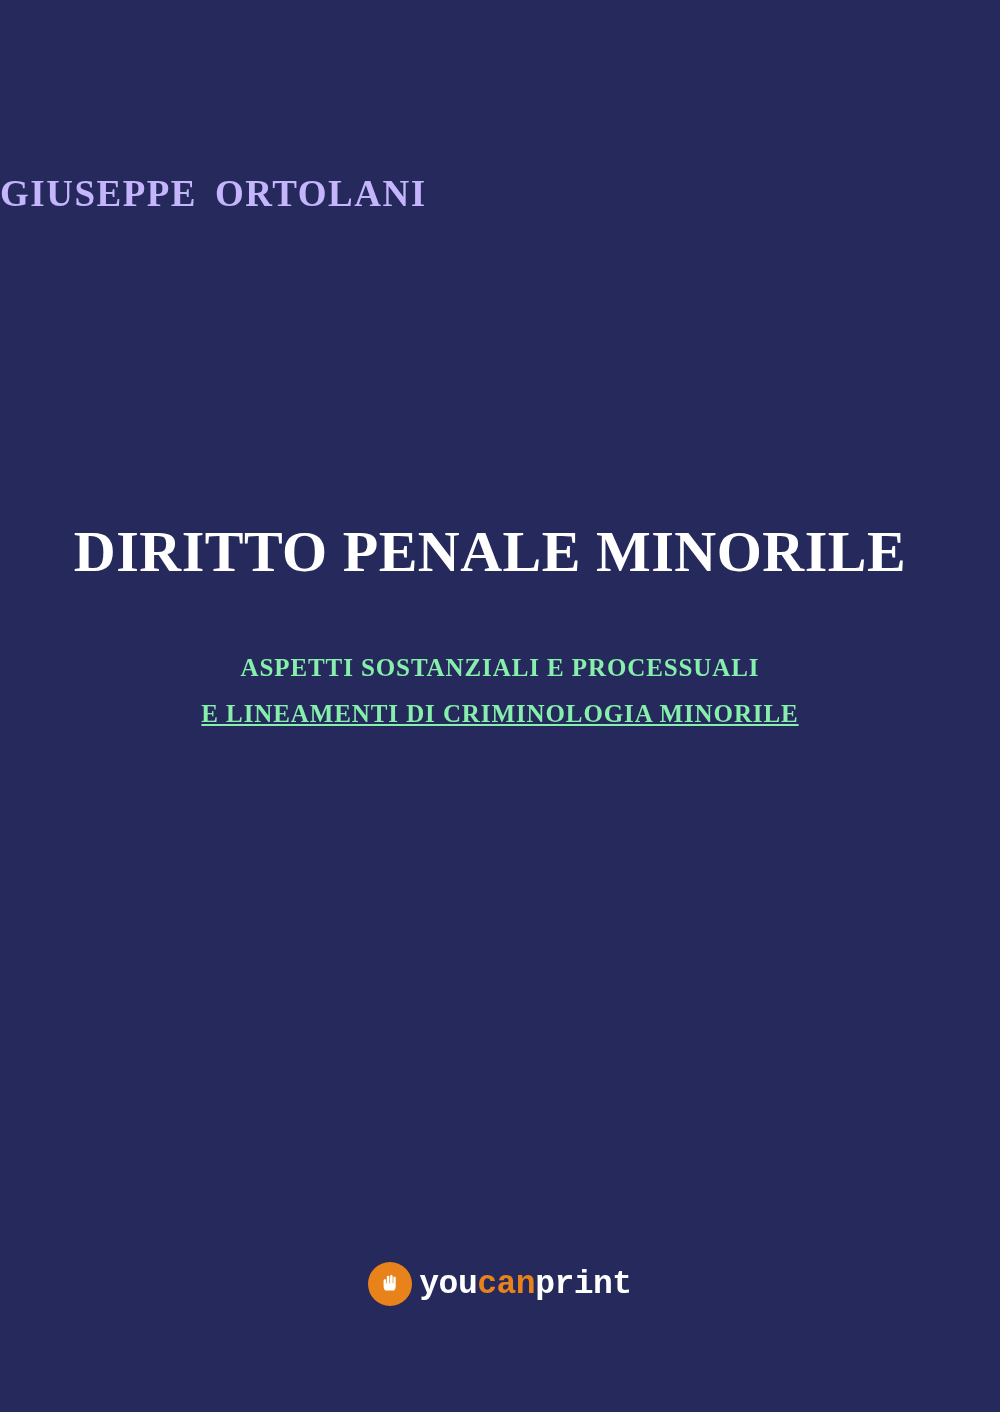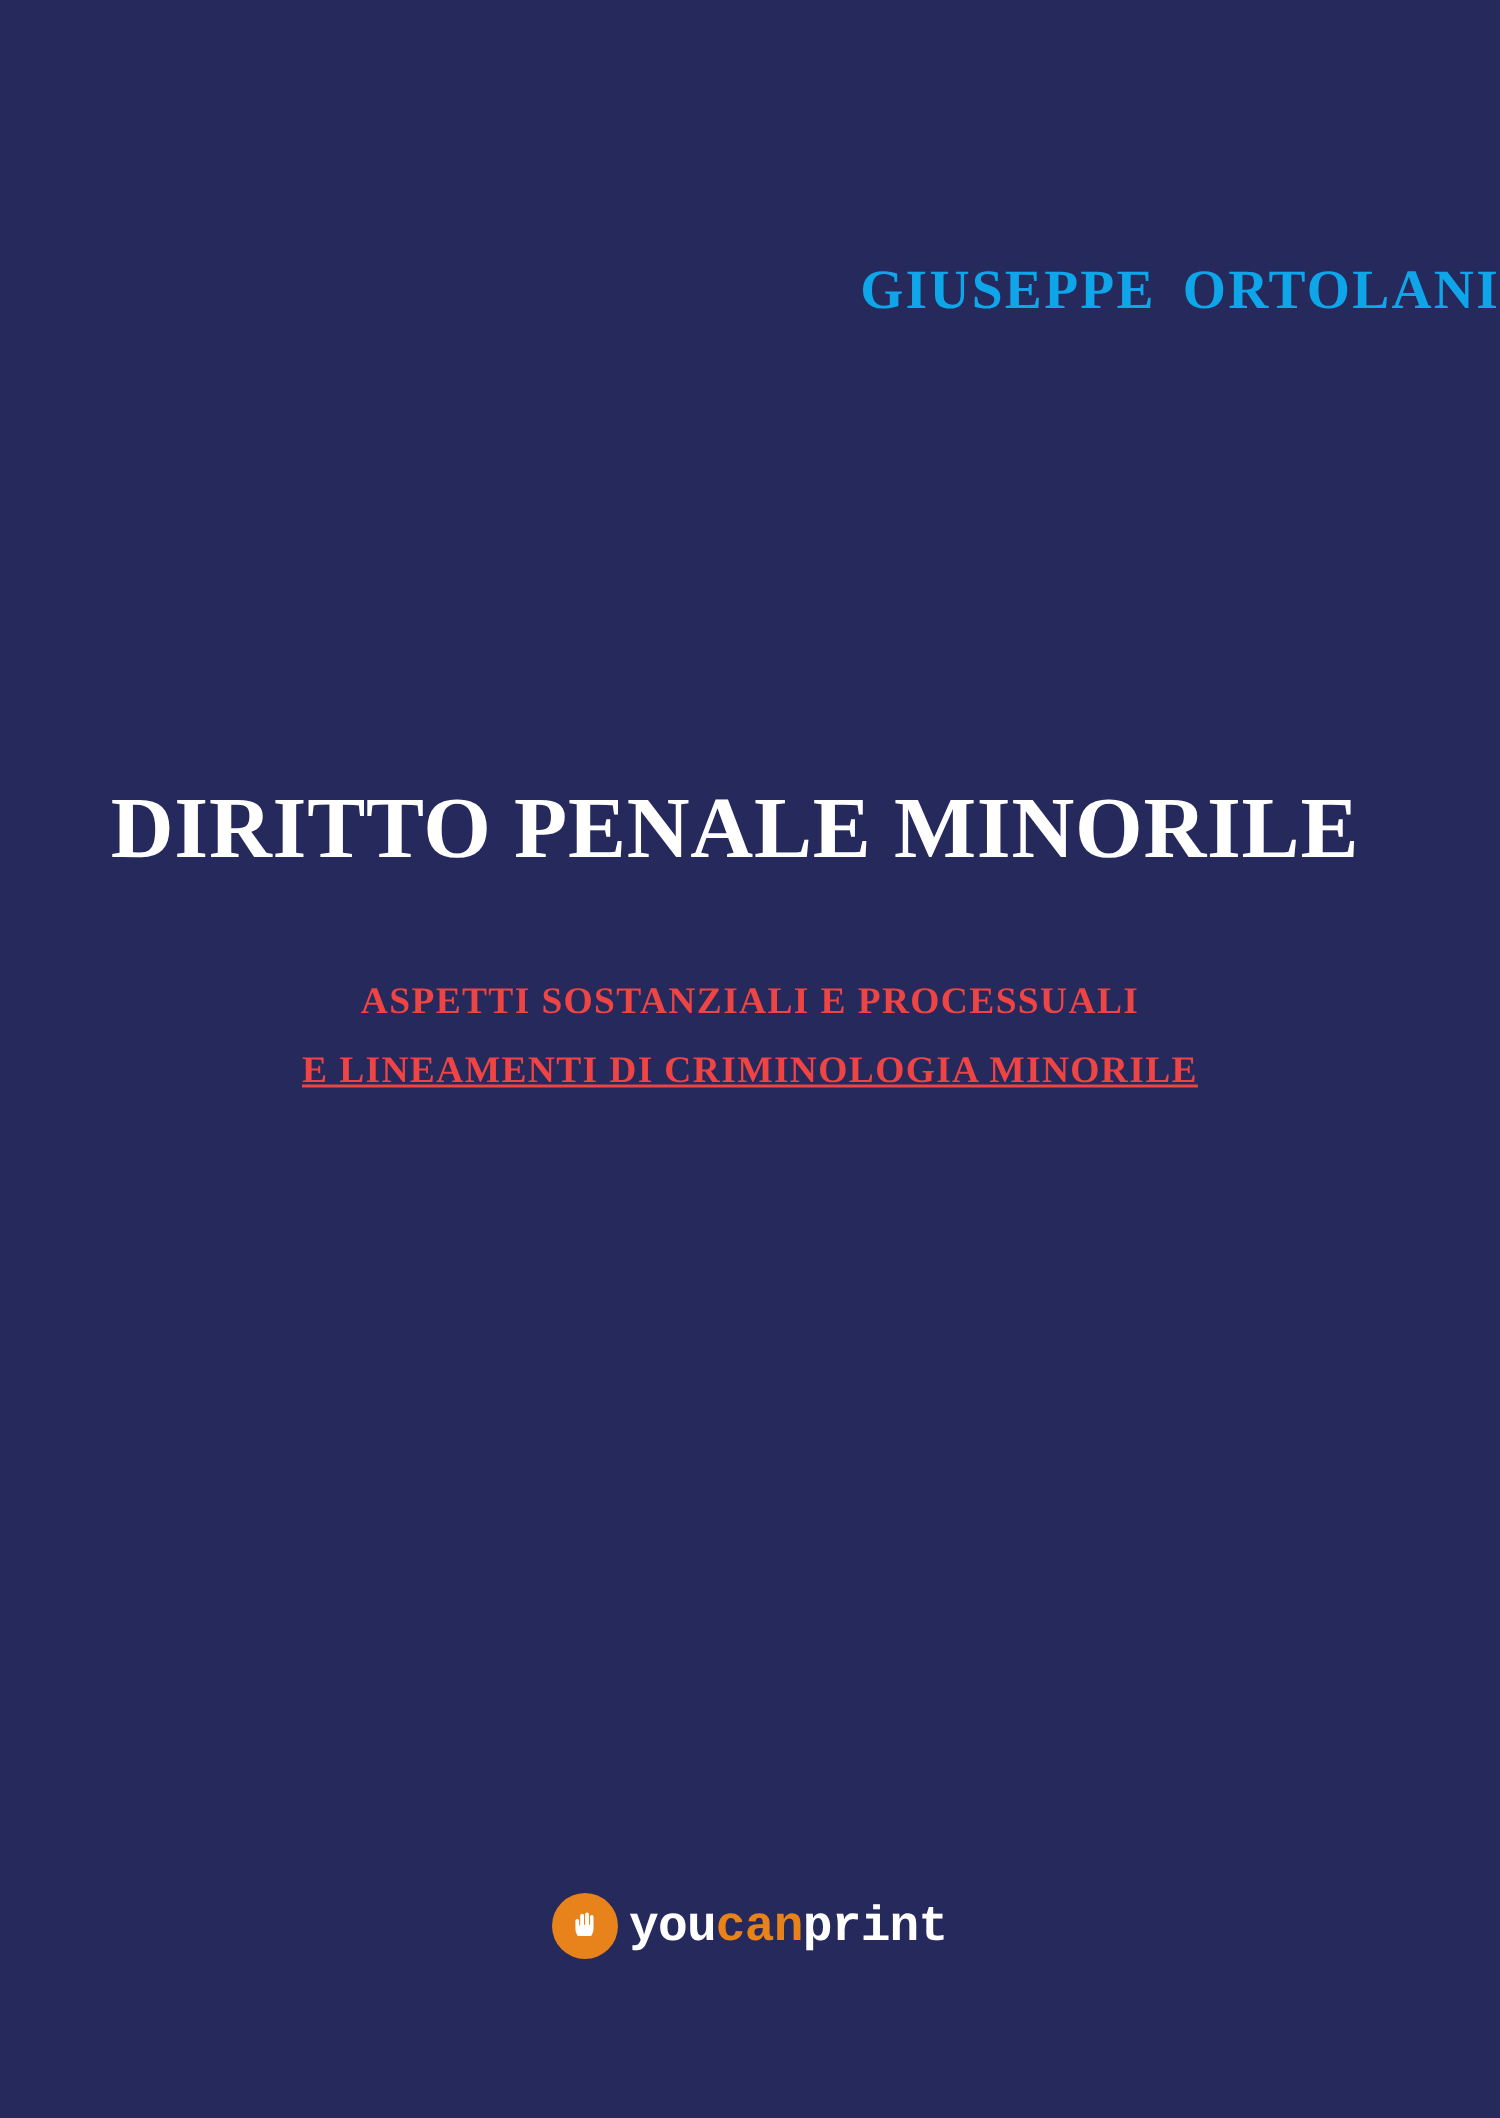--- a/index.html
+++ b/index.html
@@ -14,25 +14,25 @@
     background: #26295c;
     overflow: hidden;
     font-family: "Liberation Serif", serif;
     color: #ffffff;
   }
   .author {
     position: absolute;
     top: 172px;
     left: 0;
     width: 1000px;
-    text-align: right;
+    text-align: left;
     font-size: 37px;
     font-weight: bold;
     letter-spacing: 1.5px;
-    color: #0ea5e9;
+    color: #c4b5fd;
   }
   .author .gap {
     display: inline-block;
     width: 18px;
   }
   .title {
     position: absolute;
     top: 518px;
     left: 0;
     width: 980px;
@@ -45,21 +45,21 @@
   .subtitle {
     position: absolute;
     top: 645px;
     left: 0;
     width: 1000px;
     text-align: center;
     font-size: 25px;
     font-weight: bold;
     letter-spacing: 0.9px;
     line-height: 46px;
-    color: #ef4444;
+    color: #86efac;
   }
   .subtitle .line2 {
     display: block;
     text-decoration: underline;
   }
   .logo {
     position: absolute;
     top: 1262px;
     left: 0;
     width: 1000px;

